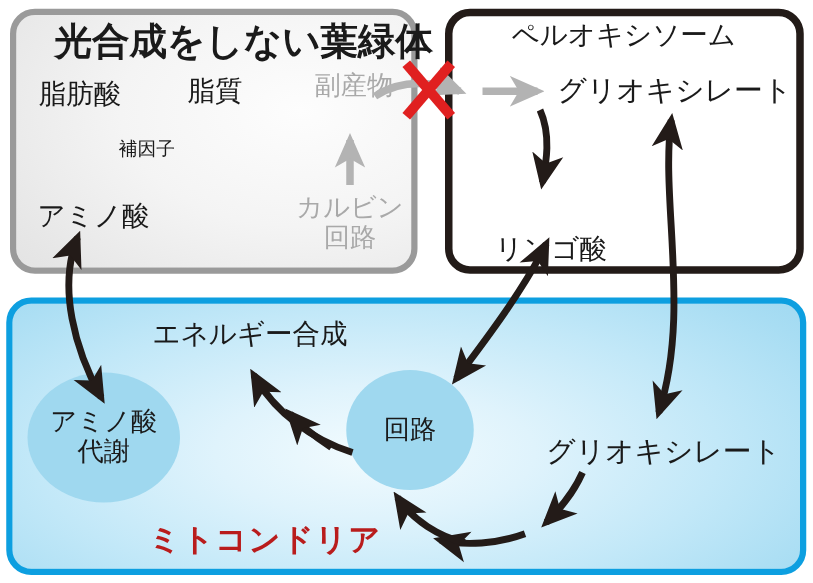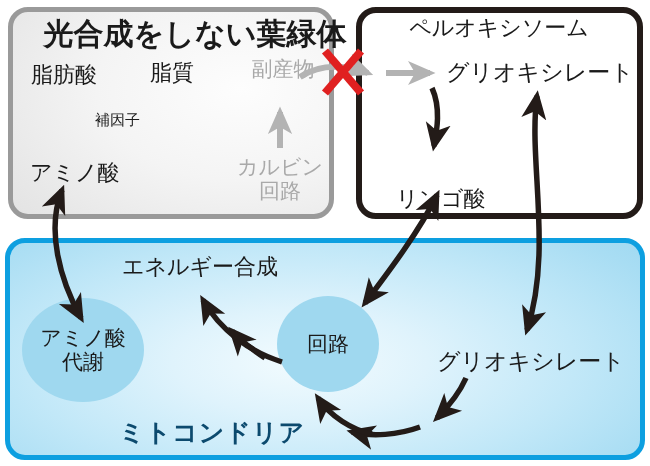--- a/index.html
+++ b/index.html
@@ -85,21 +85,21 @@
     left: 5px; top: 238px;
     width: 640px; height: 222px;
     box-sizing: border-box;
     border: 5px solid #0d9fe0;
     border-radius: 20px;
     background: radial-gradient(78% 96% at 46% 56%, #f2fbfe 0%, #dff3fc 26%, #c2e8f8 56%, #a8ddf3 82%, #9ad6f0 100%);
   }
   #mito-label {
     left: 119px; top: 418px;
     font-size: 25px; font-weight: 700;
-    color: #0c4a6e; letter-spacing: 1px;
+    color: #b91c1c; letter-spacing: 1px;
   }
   #energy-synthesis-label { left: 122px; top: 255px; font-size: 22px; }
   #glyoxylate-mito-label  { left: 437px; top: 349px; font-size: 23px; }
 
   .bubble {
     position: absolute;
     border-radius: 50%;
     background: #9fd8ef;
     display: flex;
     flex-direction: column;

